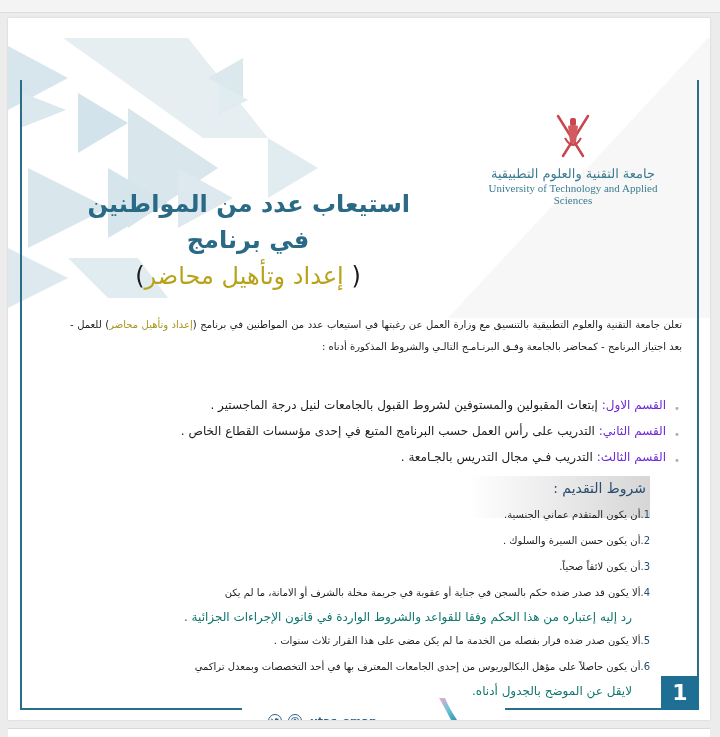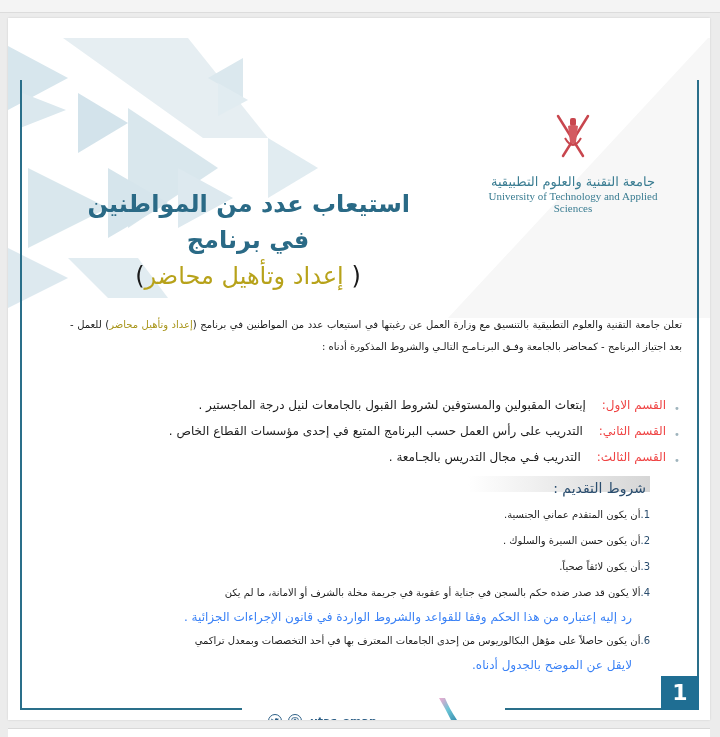--- a/index.html
+++ b/index.html
@@ -22,48 +22,48 @@
   }
   .bg-shapes { position:absolute; left:0; top:0; width:702px; height:300px; }
 
   .frame-left { position:absolute; left:12px; top:62px; width:2px; height:630px; background:#2a6f8a; }
   .frame-right { position:absolute; left:689px; top:62px; width:2px; height:630px; background:#2a6f8a; }
   .frame-bottom-left { position:absolute; left:12px; top:690px; width:222px; height:2px; background:#2a6f8a; }
   .frame-bottom-right { position:absolute; left:497px; top:690px; width:194px; height:2px; background:#2a6f8a; }
 
   .logo { position:absolute; left:465px; top:94px; width:200px; text-align:center; }
   .emblem { display:block; margin:0 auto; }
-  .logo-ar { font-family:"DejaVu Serif", serif; font-size:13px; color:#3b7d92; direction:rtl; margin-top:14px; letter-spacing:0; }
+  .logo-ar { font-family:"DejaVu Serif", serif; font-size:13px; color:#3b7d92; direction:rtl; margin-top:6px; letter-spacing:0; }
   .logo-en { font-family:"Liberation Serif", serif; font-size:11px; color:#3b7d92; margin-top:1px; }
 
   .title-block { position:absolute; left:70px; top:124px; width:340px; direction:rtl; text-align:center; }
   .title-line1 { font-family:"DejaVu Sans", sans-serif; font-weight:bold; font-size:24px; color:#2a6a86; line-height:36px; text-align:right; padding-right:8px;margin-top:44px; }
   .title-line2 { font-weight:bold; font-size:24px; color:#2a6a86; line-height:36px; }
   .title-line3 { font-weight:normal; font-size:24px; line-height:36px; color:#1a1a1a; }
   .title-line3 .hl { color:#b7a21a; }
 
   .intro { position:absolute; left:62px; top:296px; width:612px; direction:rtl; text-align:justify; font-size:10px; line-height:22px; color:#1c1c1c; }
   .intro .hl { color:#a8951a; }
 
   .sections { position:absolute; left:100px; top:374px; width:572px; direction:rtl; }
   .section-item { font-size:12px; line-height:26px; color:#1c1c1c; position:relative; padding-right:14px; }
   .section-item .bullet { position:absolute; right:0; top:4px; color:#9fb4bd; font-size:10px; }
-  .section-item .label { color:#ef4444;margin-left:12px; }
+  .section-item .label { color:#6d28d9; }
 
   .conditions-header {
-    position:absolute; left:460px; top:458px; width:178px; height:16px;
+    position:absolute; left:460px; top:458px; width:178px; height:42px;
     direction:rtl;
     background:linear-gradient(to left, #d6d6d6 0%, #ececec 55%, rgba(255,255,255,0) 100%);
     font-size:14px; line-height:24px; color:#2a4d6e; padding-right:4px;
   }
 
   .conditions { position:absolute; left:90px; top:484px; width:552px; direction:rtl; }
   .cond { font-size:10px; color:#1c1c1c; line-height:26px; }
   .cond .num { color:#2a4d6e; }
-  .cond-cont { font-size:12px; color:#3b82f6; line-height:22px; padding-right:18px; }
+  .cond-cont { font-size:12px; color:#0f766e; line-height:22px; padding-right:18px; }
 
   .page-badge {
     position:absolute; left:653px; top:658px; width:38px; height:34px;
     background:#1f6e93; color:#ffffff; font-weight:bold; font-size:22px;
     text-align:center; line-height:34px;
   }
   .footer { position:absolute; left:260px; top:690px; height:20px; display:flex; align-items:flex-end; gap:6px; }
   .social-icon {
     width:14px; height:14px; border:1.5px solid #2d5f86; border-radius:50%;
     display:flex; align-items:center; justify-content:center;
@@ -138,20 +138,21 @@
   </div>
 
   <div class="conditions-header">شروط التقديم :</div>
 
   <div class="conditions">
     <div class="cond"><span class="num">1.</span><span>أن يكون المتقدم عماني الجنسية.</span></div>
     <div class="cond"><span class="num">2.</span><span>أن يكون حسن السيرة والسلوك .</span></div>
     <div class="cond"><span class="num">3.</span><span>أن يكون لائقاً صحياً.</span></div>
     <div class="cond"><span class="num">4.</span><span>ألا يكون قد صدر ضده حكم بالسجن في جناية أو عقوبة في جريمة مخلة بالشرف أو الامانة، ما لم يكن</span></div>
     <div class="cond-cont">رد إليه إعتباره من هذا الحكم وفقا للقواعد والشروط  الواردة في قانون الإجراءات الجزائية .</div>
+    <div class="cond"><span class="num">5.</span><span>ألا يكون صدر ضده قرار  بفصله من الخدمة ما لم يكن مضى على هذا القرار ثلاث سنوات .</span></div>
     <div class="cond"><span class="num">6.</span><span>أن يكون حاصلاً على مؤهل البكالوريوس من إحدى الجامعات المعترف بها في أحد  التخصصات وبمعدل تراكمي</span></div>
     <div class="cond-cont">لايقل عن الموضح بالجدول أدناه.</div>
   </div>
 
   <div class="page-badge">1</div>
 
   <div class="footer">
     <div class="social-icon">
       <svg width="8" height="7" viewBox="0 0 24 20">
           <path d="M24 2.4a10 10 0 0 1-2.8.8A5 5 0 0 0 23.3.4a10 10 0 0 1-3.1 1.2A4.9 4.9 0 0 0 11.8 6 14 14 0 0 1 1.7.9a4.9 4.9 0 0 0 1.5 6.6A4.9 4.9 0 0 1 1 6.9v.1a4.9 4.9 0 0 0 3.9 4.8 5 5 0 0 1-2.2.1 4.9 4.9 0 0 0 4.6 3.4A9.9 9.9 0 0 1 0 17.3 14 14 0 0 0 7.5 19.5c9 0 14-7.5 14-14v-.6A10 10 0 0 0 24 2.4z" fill="#2d5f86"></path>

